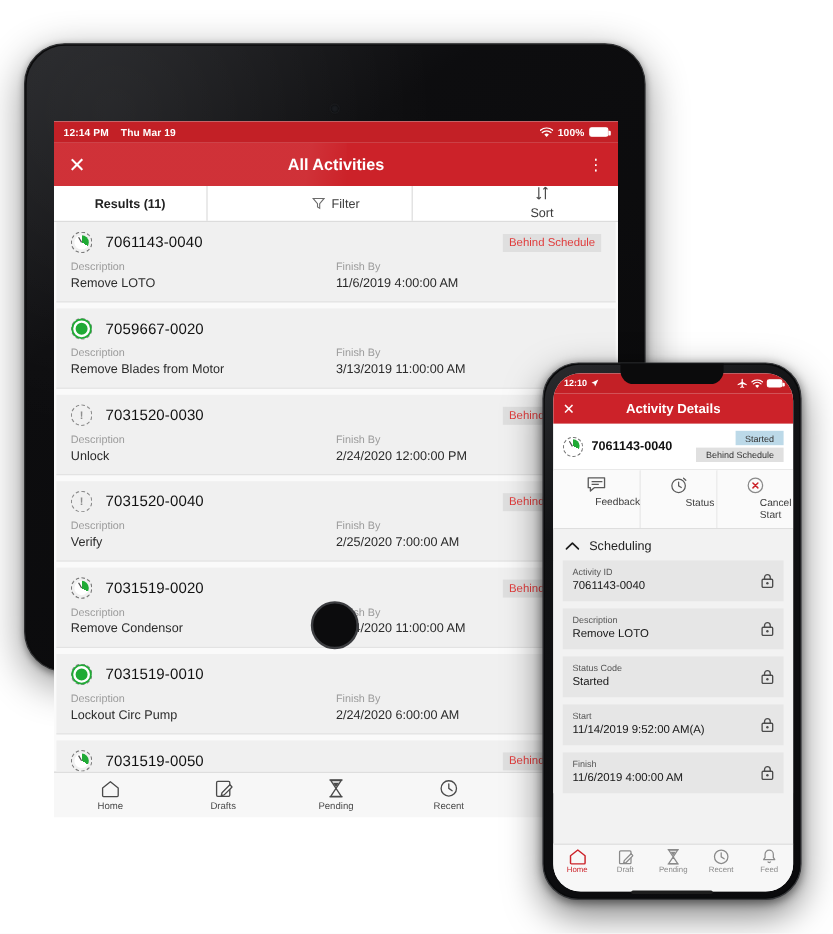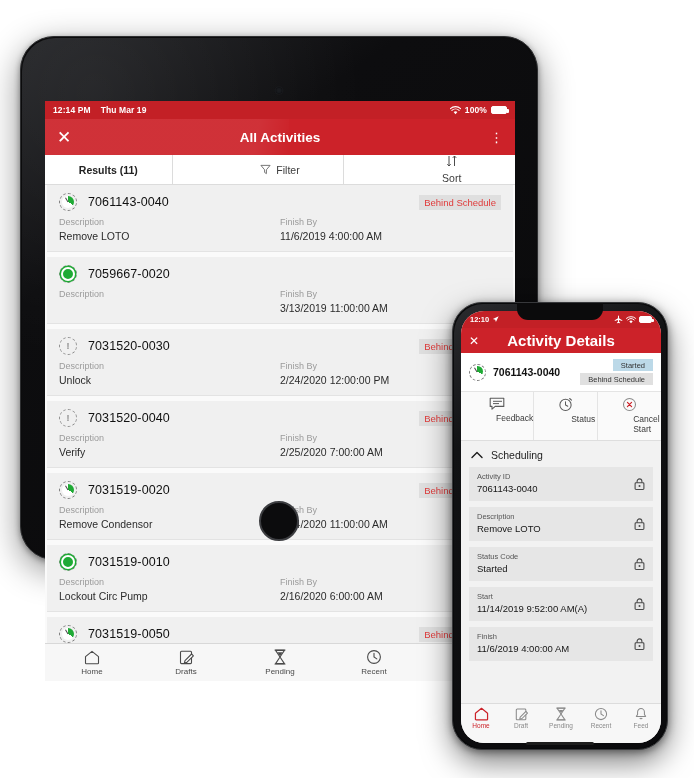--- a/index.html
+++ b/index.html
@@ -162,21 +162,21 @@
     padding:0 9px; font-size:7.5px; font-weight:bold;
   }
   .p-status .right{ margin-left:auto; display:flex; align-items:center; gap:3px; }
   .p-batt{ width:13px;height:7px;border:1px solid #fff;border-radius:2px;background:#fff;position:relative;}
   .p-batt:after{content:"";position:absolute;right:-2.5px;top:1.6px;width:2px;height:3px;background:#fff;border-radius:0 1px 1px 0;}
   .p-appbar {
     height:25px; background:#cc2229; color:#fff;
     display:flex; align-items:center; padding:0 8px; position:relative;
   }
   .p-close{ font-size:12px; line-height:1; font-weight:300; z-index:2;}
-  .p-title{ position:absolute; left:0; right:0; text-align:center; font-size:15px; font-weight:bold; }
+  .p-title{ position:absolute; left:0; right:0; text-align:center; font-size:11px; font-weight:bold; }
 
   .p-idrow {
     background:#fff; display:flex; align-items:center; padding:6px 8px; gap:7px;
     border-bottom:1px solid #e4e4e4;
   }
   .p-idrow .stat-ic { width:17px;height:17px;flex:0 0 17px;margin:0; }
   .p-idrow .pid { font-size:10.5px; color:#111; font-weight:bold; }
   .p-badges{ margin-left:auto; display:flex; flex-direction:column; gap:2px; align-items:flex-end;}
   .bdg { font-size:7.5px; padding:1.5px 8px; color:#333; white-space:nowrap; }
   .bdg.started{ background:#bcd9e8; }
@@ -302,20 +302,21 @@
           <div class="card-top">
             <span class="stat-ic">
               <span class="ic-dash"></span>
                 <span class="ic-solid"></span>
             </span>
             <span class="card-id">7059667-0020</span>
           </div>
           <div class="card-body">
             <div class="col">
               <div class="lbl">Description</div>
+              <div class="val">Remove Blades from Motor</div>
             </div>
             <div class="col">
               <div class="lbl">Finish By</div>
               <div class="val">3/13/2019 11:00:00 AM</div>
             </div>
           </div>
         </div>
 
         <div class="card">
           <div class="card-top">
@@ -388,21 +389,21 @@
             </span>
             <span class="card-id">7031519-0010</span>
           </div>
           <div class="card-body">
             <div class="col">
               <div class="lbl">Description</div>
               <div class="val">Lockout Circ Pump</div>
             </div>
             <div class="col">
               <div class="lbl">Finish By</div>
-              <div class="val">2/16/2020 6:00:00 AM</div>
+              <div class="val">2/24/2020 6:00:00 AM</div>
             </div>
           </div>
         </div>
 
         <div class="card">
           <div class="card-top">
             <span class="stat-ic">
               <span class="ic-dash green"></span>
                 <span class="ic-wedge"></span>
             </span>

